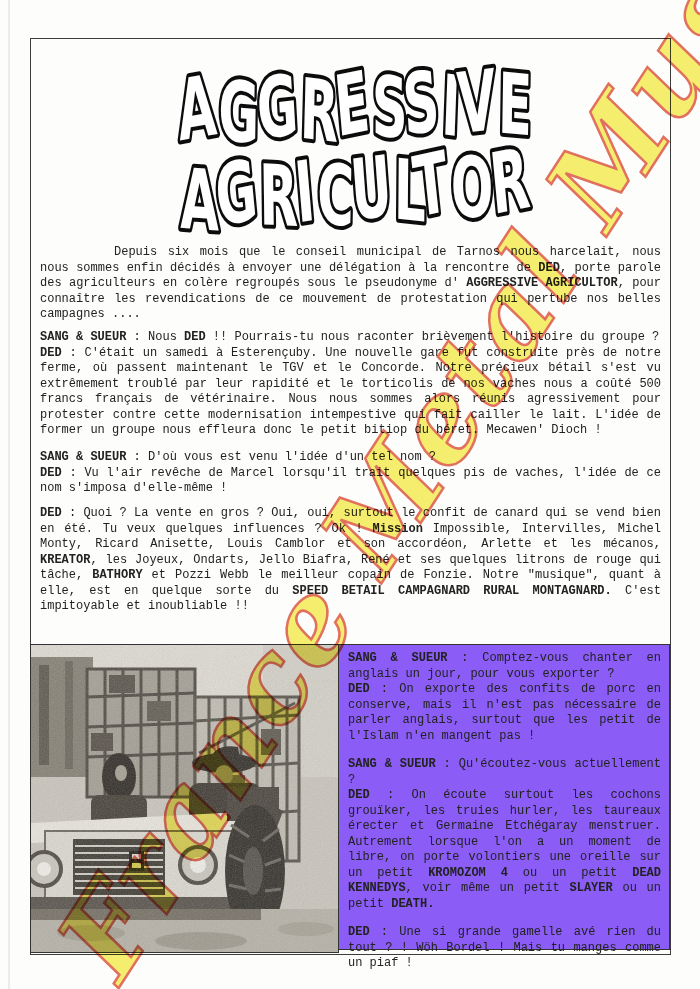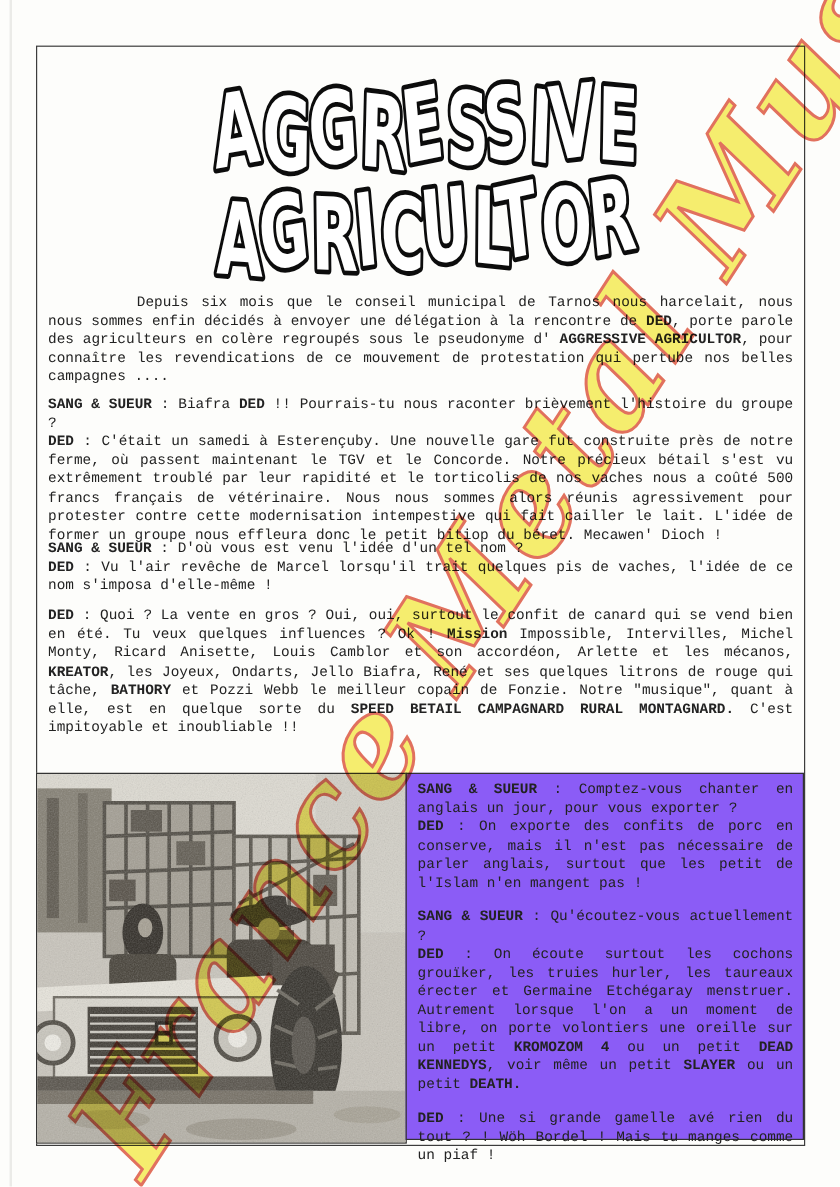--- a/index.html
+++ b/index.html
@@ -58,21 +58,21 @@
       <text class="logo-text" x="16" y="86" font-size="84" textLength="352" lengthAdjust="spacingAndGlyphs" rotate="-5 4 -3 5 -6 3 -4 6 -3 4" transform="rotate(-1.5 192 60)">AGGRESSIVE</text>
       <text class="logo-text" x="16" y="170" font-size="84" textLength="352" lengthAdjust="spacingAndGlyphs" rotate="4 -5 3 -4 6 -3 5 -6 3 -5" transform="rotate(-2.5 192 145)">AGRICULTOR</text>
     </svg>
   </div>
 
   <div class="tx intro">
     <p><span>Depuis six mois que le conseil municipal de Tarnos nous harcelait, nous nous sommes enfin décidés à envoyer une délégation à la rencontre de </span><span class="b">DED</span><span>, porte parole des agriculteurs en colère regroupés sous le pseudonyme d' </span><span class="b">AGGRESSIVE AGRICULTOR</span><span>, pour connaître les revendications de ce mouvement de protestation qui pertube nos belles campagnes ....</span></p>
   </div>
 
   <div class="tx qa1">
-    <p><span class="b u">SANG &amp; SUEUR</span><span> : Biafra </span><span class="b">DED</span><span> !! Pourrais-tu nous raconter brièvement l'histoire du groupe ?</span></p>
+    <p><span class="b u">SANG &amp; SUEUR</span><span> : Nous </span><span class="b">DED</span><span> !! Pourrais-tu nous raconter brièvement l'histoire du groupe ?</span></p>
     <p><span class="b u">DED</span><span> : C'était un samedi à Esterençuby. Une nouvelle gare fut construite près de notre ferme, où passent maintenant le TGV et le Concorde. Notre précieux bétail s'est vu extrêmement troublé par leur rapidité et le torticolis de nos vaches nous a coûté 500 francs français de vétérinaire. Nous nous sommes alors réunis agressivement pour protester contre cette modernisation intempestive qui fait cailler le lait. L'idée de former un groupe nous effleura donc le petit bitiop du béret. Mecawen' Dioch !</span></p>
   </div>
 
   <div class="tx qa2">
     <p><span class="b u">SANG &amp; SUEUR</span><span> : D'où vous est venu l'idée d'un tel nom ?</span></p>
     <p><span class="b u">DED</span><span> : Vu l'air revêche de Marcel lorsqu'il trait quelques pis de vaches, l'idée de ce nom s'imposa d'elle-même !</span></p>
   </div>
 
   <div class="tx qa3">
     <p><span class="b u">DED</span><span> : Quoi ? La vente en gros ? Oui, oui, surtout le confit de canard qui se vend bien en été. Tu veux quelques influences ? Ok ! </span><span class="b">Mission</span><span> Impossible, Intervilles, Michel Monty, Ricard Anisette, Louis Camblor et son accordéon, Arlette et les mécanos, </span><span class="b">KREATOR</span><span>, les Joyeux, Ondarts, Jello Biafra, René et ses quelques litrons de rouge qui tâche, </span><span class="b">BATHORY</span><span> et Pozzi Webb le meilleur copain de Fonzie. Notre "musique", quant à elle, est en quelque sorte du </span><span class="b">SPEED BETAIL CAMPAGNARD RURAL MONTAGNARD.</span><span> C'est impitoyable et inoubliable !!</span></p>

